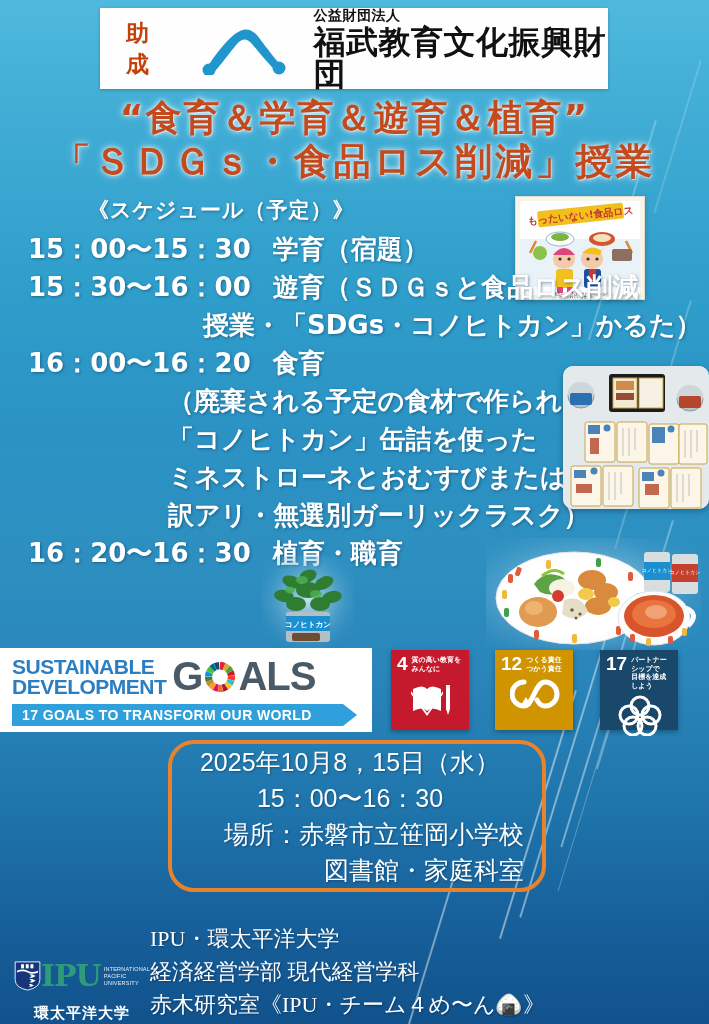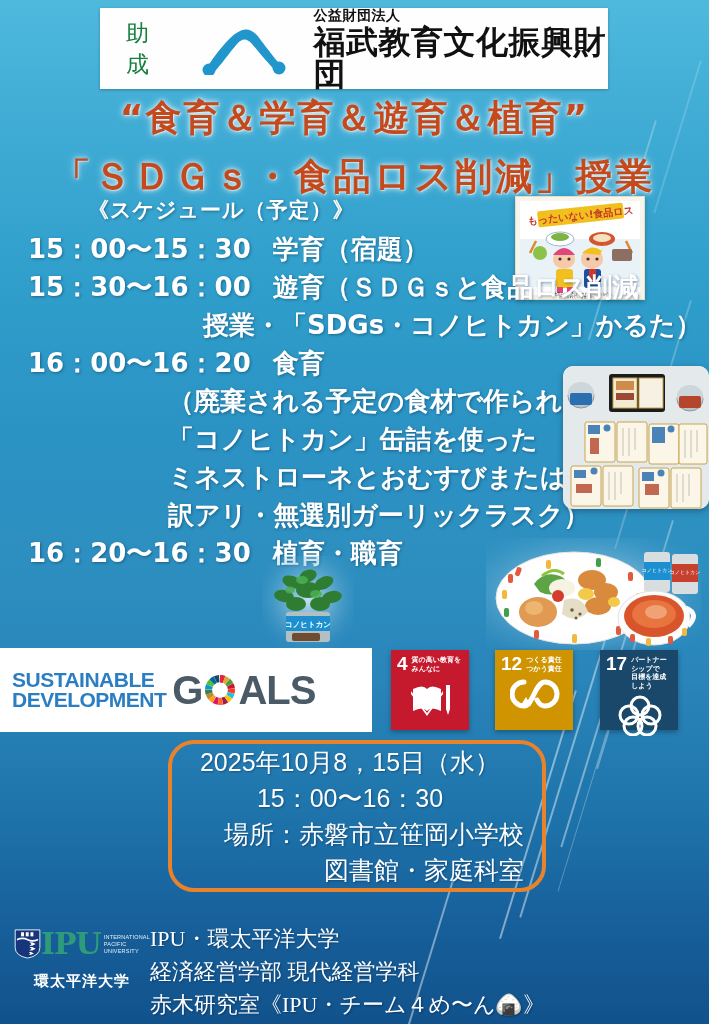--- a/index.html
+++ b/index.html
@@ -40,21 +40,21 @@
     left: 100px; top: 8px;
     width: 508px; height: 81px;
     background: #fefefe;
     display: flex;
     align-items: center;
     padding-left: 26px;
     box-sizing: border-box;
     box-shadow: 0 1px 3px rgba(0,0,0,.25);
   }
   .josei {
-    font-size: 23px; font-weight: 400; color: #15803d;
+    font-size: 23px; font-weight: 700; color: #c2410c;
     letter-spacing: 1px; margin-right: 26px;
     font-family: "DejaVu Sans", sans-serif;
   }
   .fukutake-mark { width: 96px; height: 52px; margin-right: 22px; flex:none; }
   .sponsor-text { line-height: 1; }
   .sponsor-small {
     font-size: 14px; font-weight: 700; color: #111;
     letter-spacing: .5px; margin-bottom: 4px;
     font-family: "DejaVu Sans", sans-serif;
   }
@@ -75,21 +75,21 @@
     color: #c4491c;
     font-size: 36px;
     letter-spacing: 2px;
     line-height: 44px;
     text-shadow:
       0 0 5px rgba(255,255,255,.85),
       0 0 10px rgba(255,255,255,.55),
       1px 1px 0 rgba(255,255,255,.4);
     white-space: nowrap;
   }
-  .title-line.l2 { font-size: 37px; letter-spacing: 3px; margin-top: 15px; }
+  .title-line.l2 { font-size: 37px; letter-spacing: 3px; }
 
   
   .sched {
     position: absolute; left: 28px; top: 196px; width: 660px;
     color: #ffffff;
     font-family: "DejaVu Sans", sans-serif;
     font-weight: 700;
     text-shadow: 1px 1px 3px rgba(0,40,70,.45);
   }
   .sched-head {
@@ -186,21 +186,21 @@
     white-space: nowrap;
   }
   .date-line.r { text-align: right; padding-right: 4px; }
 
   
   #footer {
     position: absolute; left: 0; top: 912px; width: 709px; height: 112px;
     display: flex; align-items: flex-start; padding-top: 6px; box-sizing: border-box;
   }
   #ipu-logo { width: 150px; flex: none; padding-left: 14px; box-sizing: border-box; }
-  .ipu-row { display: flex; align-items: center; }
+  .ipu-row { display: flex; align-items: center; margin-top: 32px; }
   .ipu-name {
     font-family: "DejaVu Serif", serif;
     font-weight: 700; font-size: 30px; color: #2e9c7b; line-height: 28px;
     letter-spacing: -1px;
   }
   .ipu-en {
     font-family: "Liberation Sans", sans-serif;
     font-size: 5.5px; color: #e7eef5; line-height: 7px; margin-left: 3px;
     letter-spacing: .2px;
   }
@@ -510,20 +510,21 @@
               <path d="M0 -15 A15 15 0 0 1 5.2 -14.1 L2.7 -7.3 A8 8 0 0 0 0 -7.9 Z" fill="#0a97d9" transform="rotate(273)"></path>
               <path d="M0 -15 A15 15 0 0 1 5.2 -14.1 L2.7 -7.3 A8 8 0 0 0 0 -7.9 Z" fill="#56c02b" transform="rotate(294)"></path>
               <path d="M0 -15 A15 15 0 0 1 5.2 -14.1 L2.7 -7.3 A8 8 0 0 0 0 -7.9 Z" fill="#00689d" transform="rotate(315)"></path>
               <path d="M0 -15 A15 15 0 0 1 5.2 -14.1 L2.7 -7.3 A8 8 0 0 0 0 -7.9 Z" fill="#19486a" transform="rotate(336)"></path>
             </g>
           </g>
         </svg>
         <span>ALS</span>
       </div>
     </div>
+    <div class="sdg-strip">17 GOALS TO TRANSFORM OUR WORLD</div>
   </div>
 
   <div class="goal-tile" id="goal-4">
     <div class="goal-head">
       <div class="goal-num">4</div>
       <div class="goal-label">質の高い教育を
 みんなに</div>
     </div>
     <div class="goal-icon">
       <svg width="44" height="42" viewBox="0 0 44 42">

